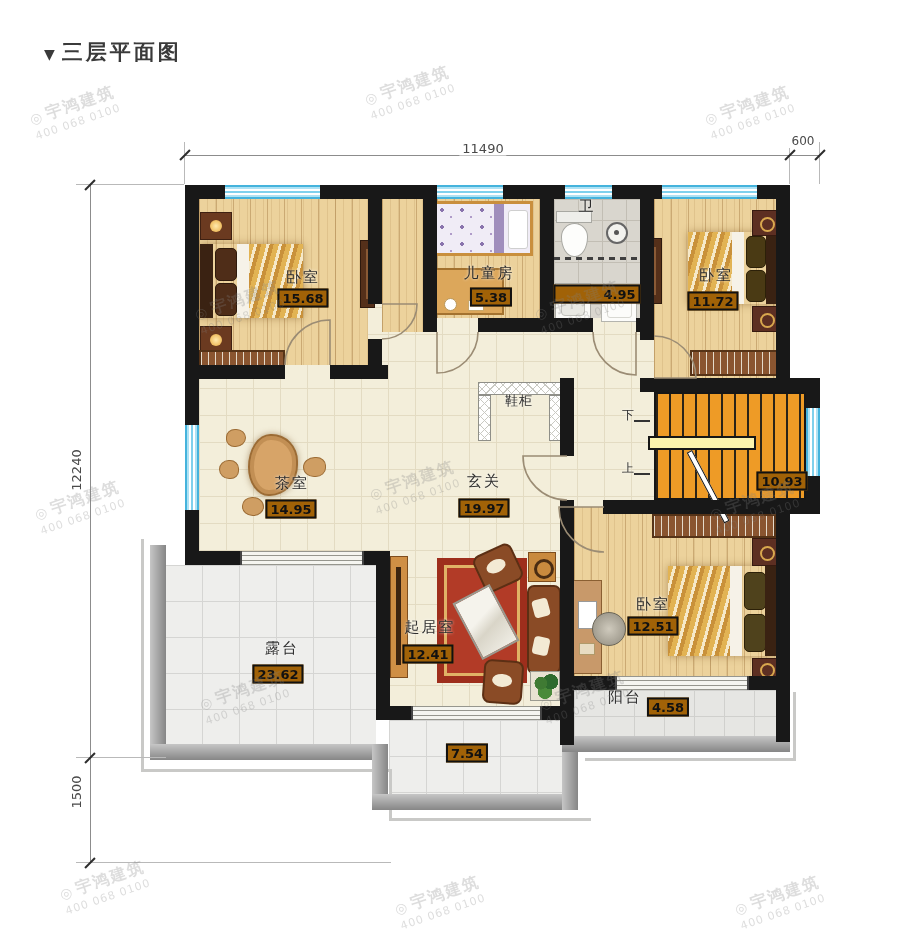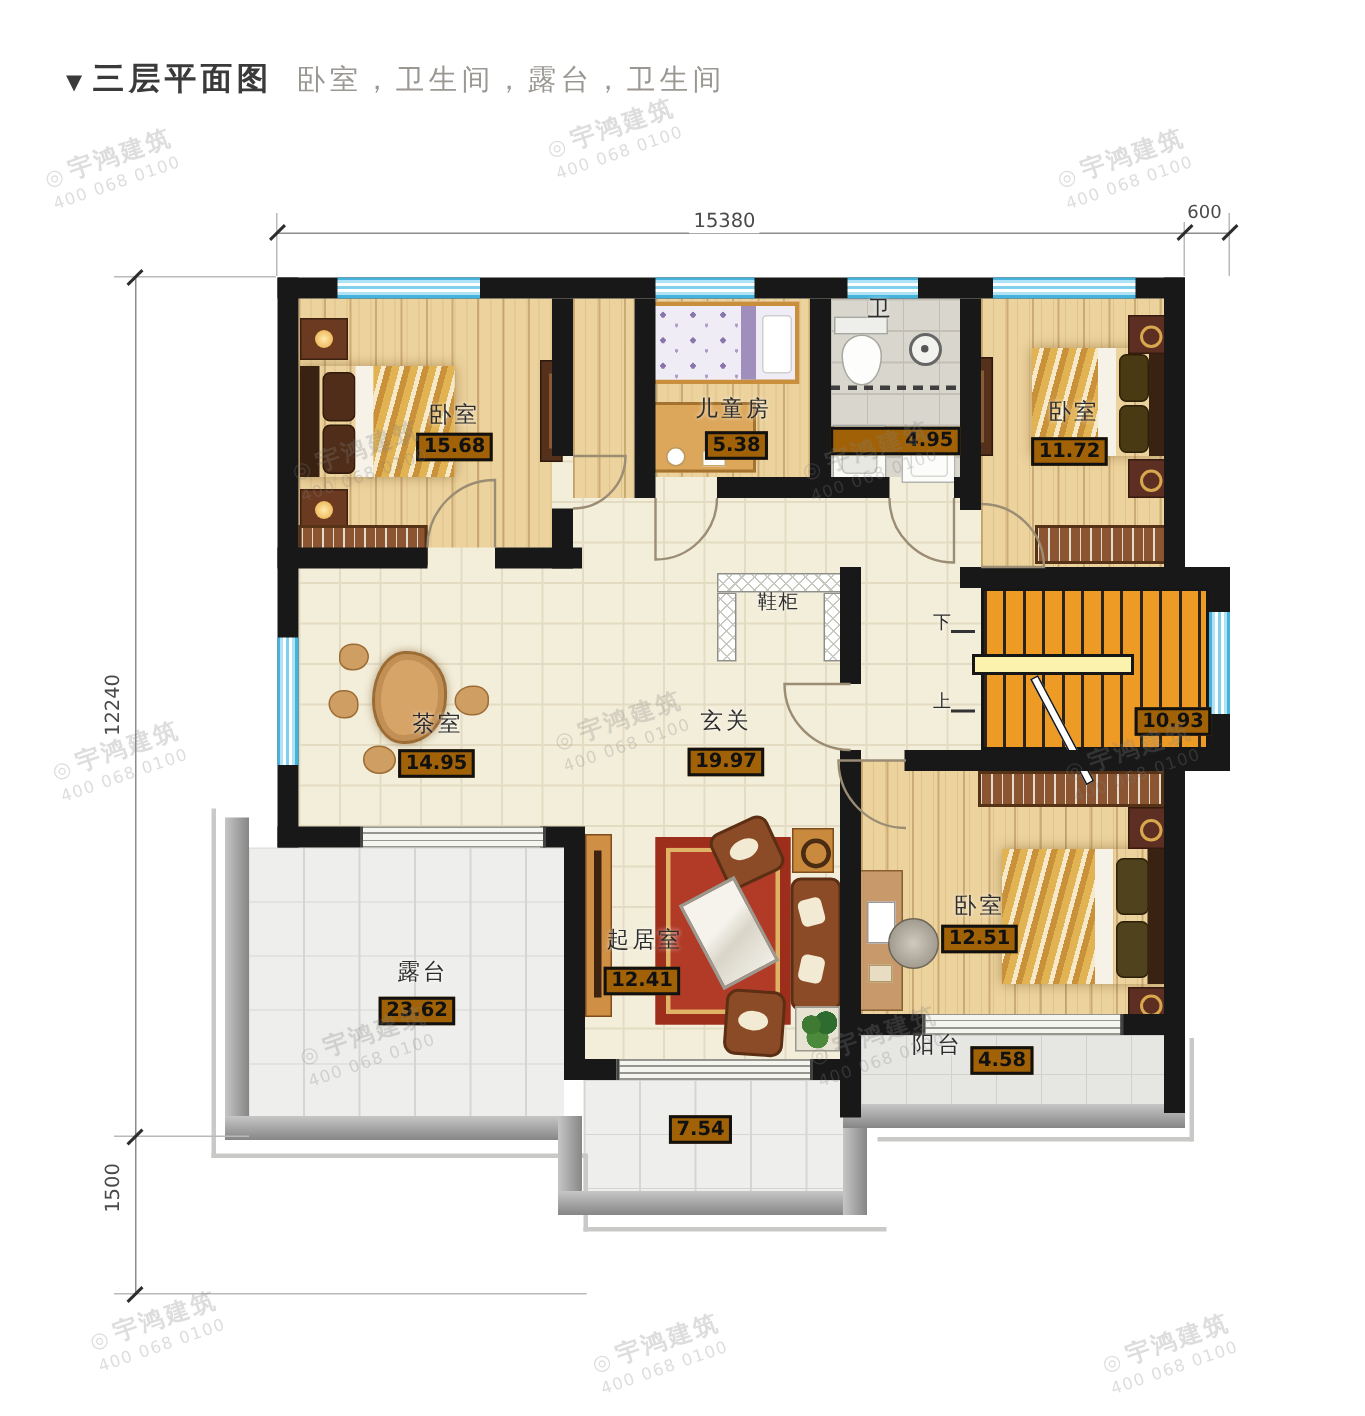--- a/index.html
+++ b/index.html
@@ -74,21 +74,20 @@
   .wm .lg{font-size:14px;margin-right:3px;}
 </style>
 </head>
 <body>
 
 <div id="canvas">
 
   <div id="header">
     <span class="marker">▼</span>
     <span class="title">三层平面图</span>
-    <span class="subtitle">卧室，卫生间，露台，卫生间</span>
   </div>
 
   <div class="floor-cream" style="left:199px;top:199px;width:577px;height:520px;"></div>
   <div class="floor-wood" style="left:199px;top:199px;width:169px;height:166px;"></div>
   <div class="floor-wood" style="left:382px;top:199px;width:41px;height:133px;"></div>
   <div class="floor-wood" style="left:437px;top:199px;width:103px;height:119px;"></div>
   <div class="floor-bath" style="left:554px;top:199px;width:86px;height:119px;"></div>
   <div class="floor-wood" style="left:654px;top:199px;width:122px;height:179px;"></div>
   <div class="floor-wood" style="left:574px;top:507px;width:202px;height:169px;"></div>
   <div class="floor-terr" style="left:165px;top:565px;width:211px;height:180px;"></div>
@@ -325,21 +324,21 @@
   <div class="abox" style="left:668px;top:707px;">4.58</div>
 
   <div class="extline" style="left:184px;top:142px;width:1px;height:42px;"></div>
   <div class="extline" style="left:789px;top:142px;width:1px;height:42px;"></div>
   <div class="extline" style="left:819px;top:142px;width:1px;height:42px;"></div>
   <div class="dimline" style="left:185px;top:155px;width:605px;height:1px;"></div>
   <div class="dimline" style="left:790px;top:155px;width:30px;height:1px;"></div>
   <div class="tick" style="left:178px;top:154px;"></div>
   <div class="tick" style="left:783px;top:154px;"></div>
   <div class="tick" style="left:813px;top:154px;"></div>
-  <div class="dimlabel" style="left:483px;top:148px;">15380</div>
+  <div class="dimlabel" style="left:483px;top:148px;">11490</div>
   <div class="dimlabel sm" style="left:803px;top:141px;">600</div>
 
   <div class="extline" style="left:76px;top:184px;width:108px;height:1px;"></div>
   <div class="extline" style="left:76px;top:757px;width:90px;height:1px;"></div>
   <div class="extline" style="left:76px;top:862px;width:315px;height:1px;"></div>
   <div class="dimline" style="left:90px;top:185px;width:1px;height:573px;"></div>
   <div class="dimline" style="left:90px;top:758px;width:1px;height:105px;"></div>
   <div class="tick" style="left:83px;top:184px;"></div>
   <div class="tick" style="left:83px;top:757px;"></div>
   <div class="tick" style="left:83px;top:862px;"></div>

